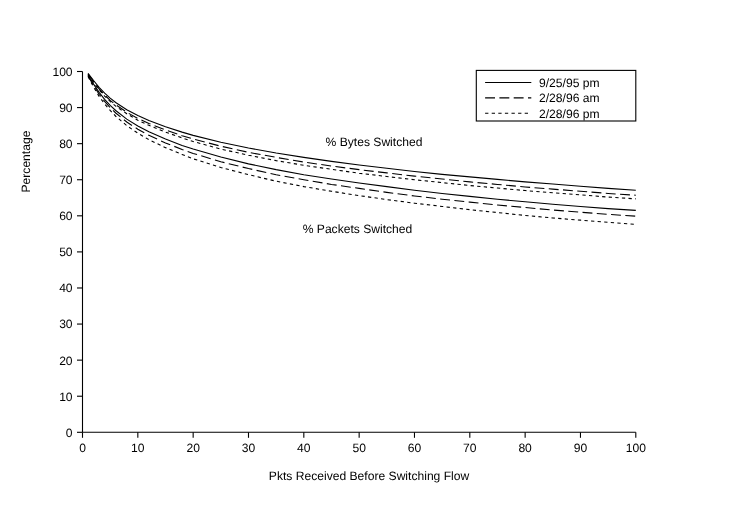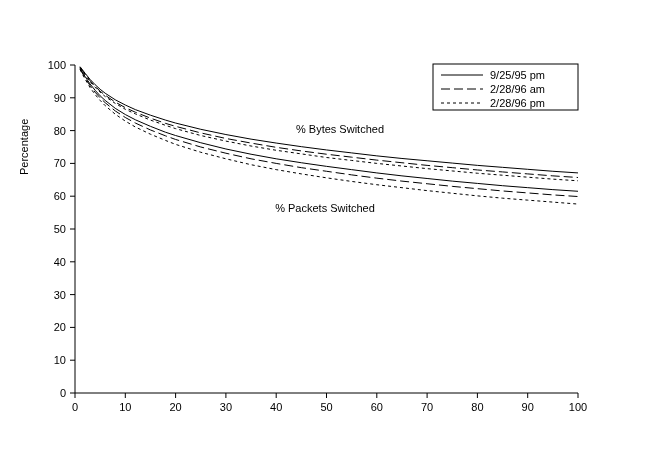--- a/index.html
+++ b/index.html
@@ -134,14 +134,15 @@
     <line x1="441" x2="483" y1="75" y2="75" stroke="#000" stroke-width="1"></line>
         <text x="490" y="79" class="legend-text">9/25/95 pm</text>
         <line x1="441" x2="483" y1="89" y2="89" stroke="#000" stroke-width="1" stroke-dasharray="9,4"></line>
         <text x="490" y="93" class="legend-text">2/28/96 am</text>
         <line x1="441" x2="483" y1="103" y2="103" stroke="#000" stroke-width="1" stroke-dasharray="3,3"></line>
         <text x="490" y="107" class="legend-text">2/28/96 pm</text>
       </g>
   </svg>
 
   <div class="axis-label" id="ylabel">Percentage</div>
+  <div class="axis-label" id="xlabel">Pkts Received Before Switching Flow</div>
 
 </div>
 
 </body></html>

